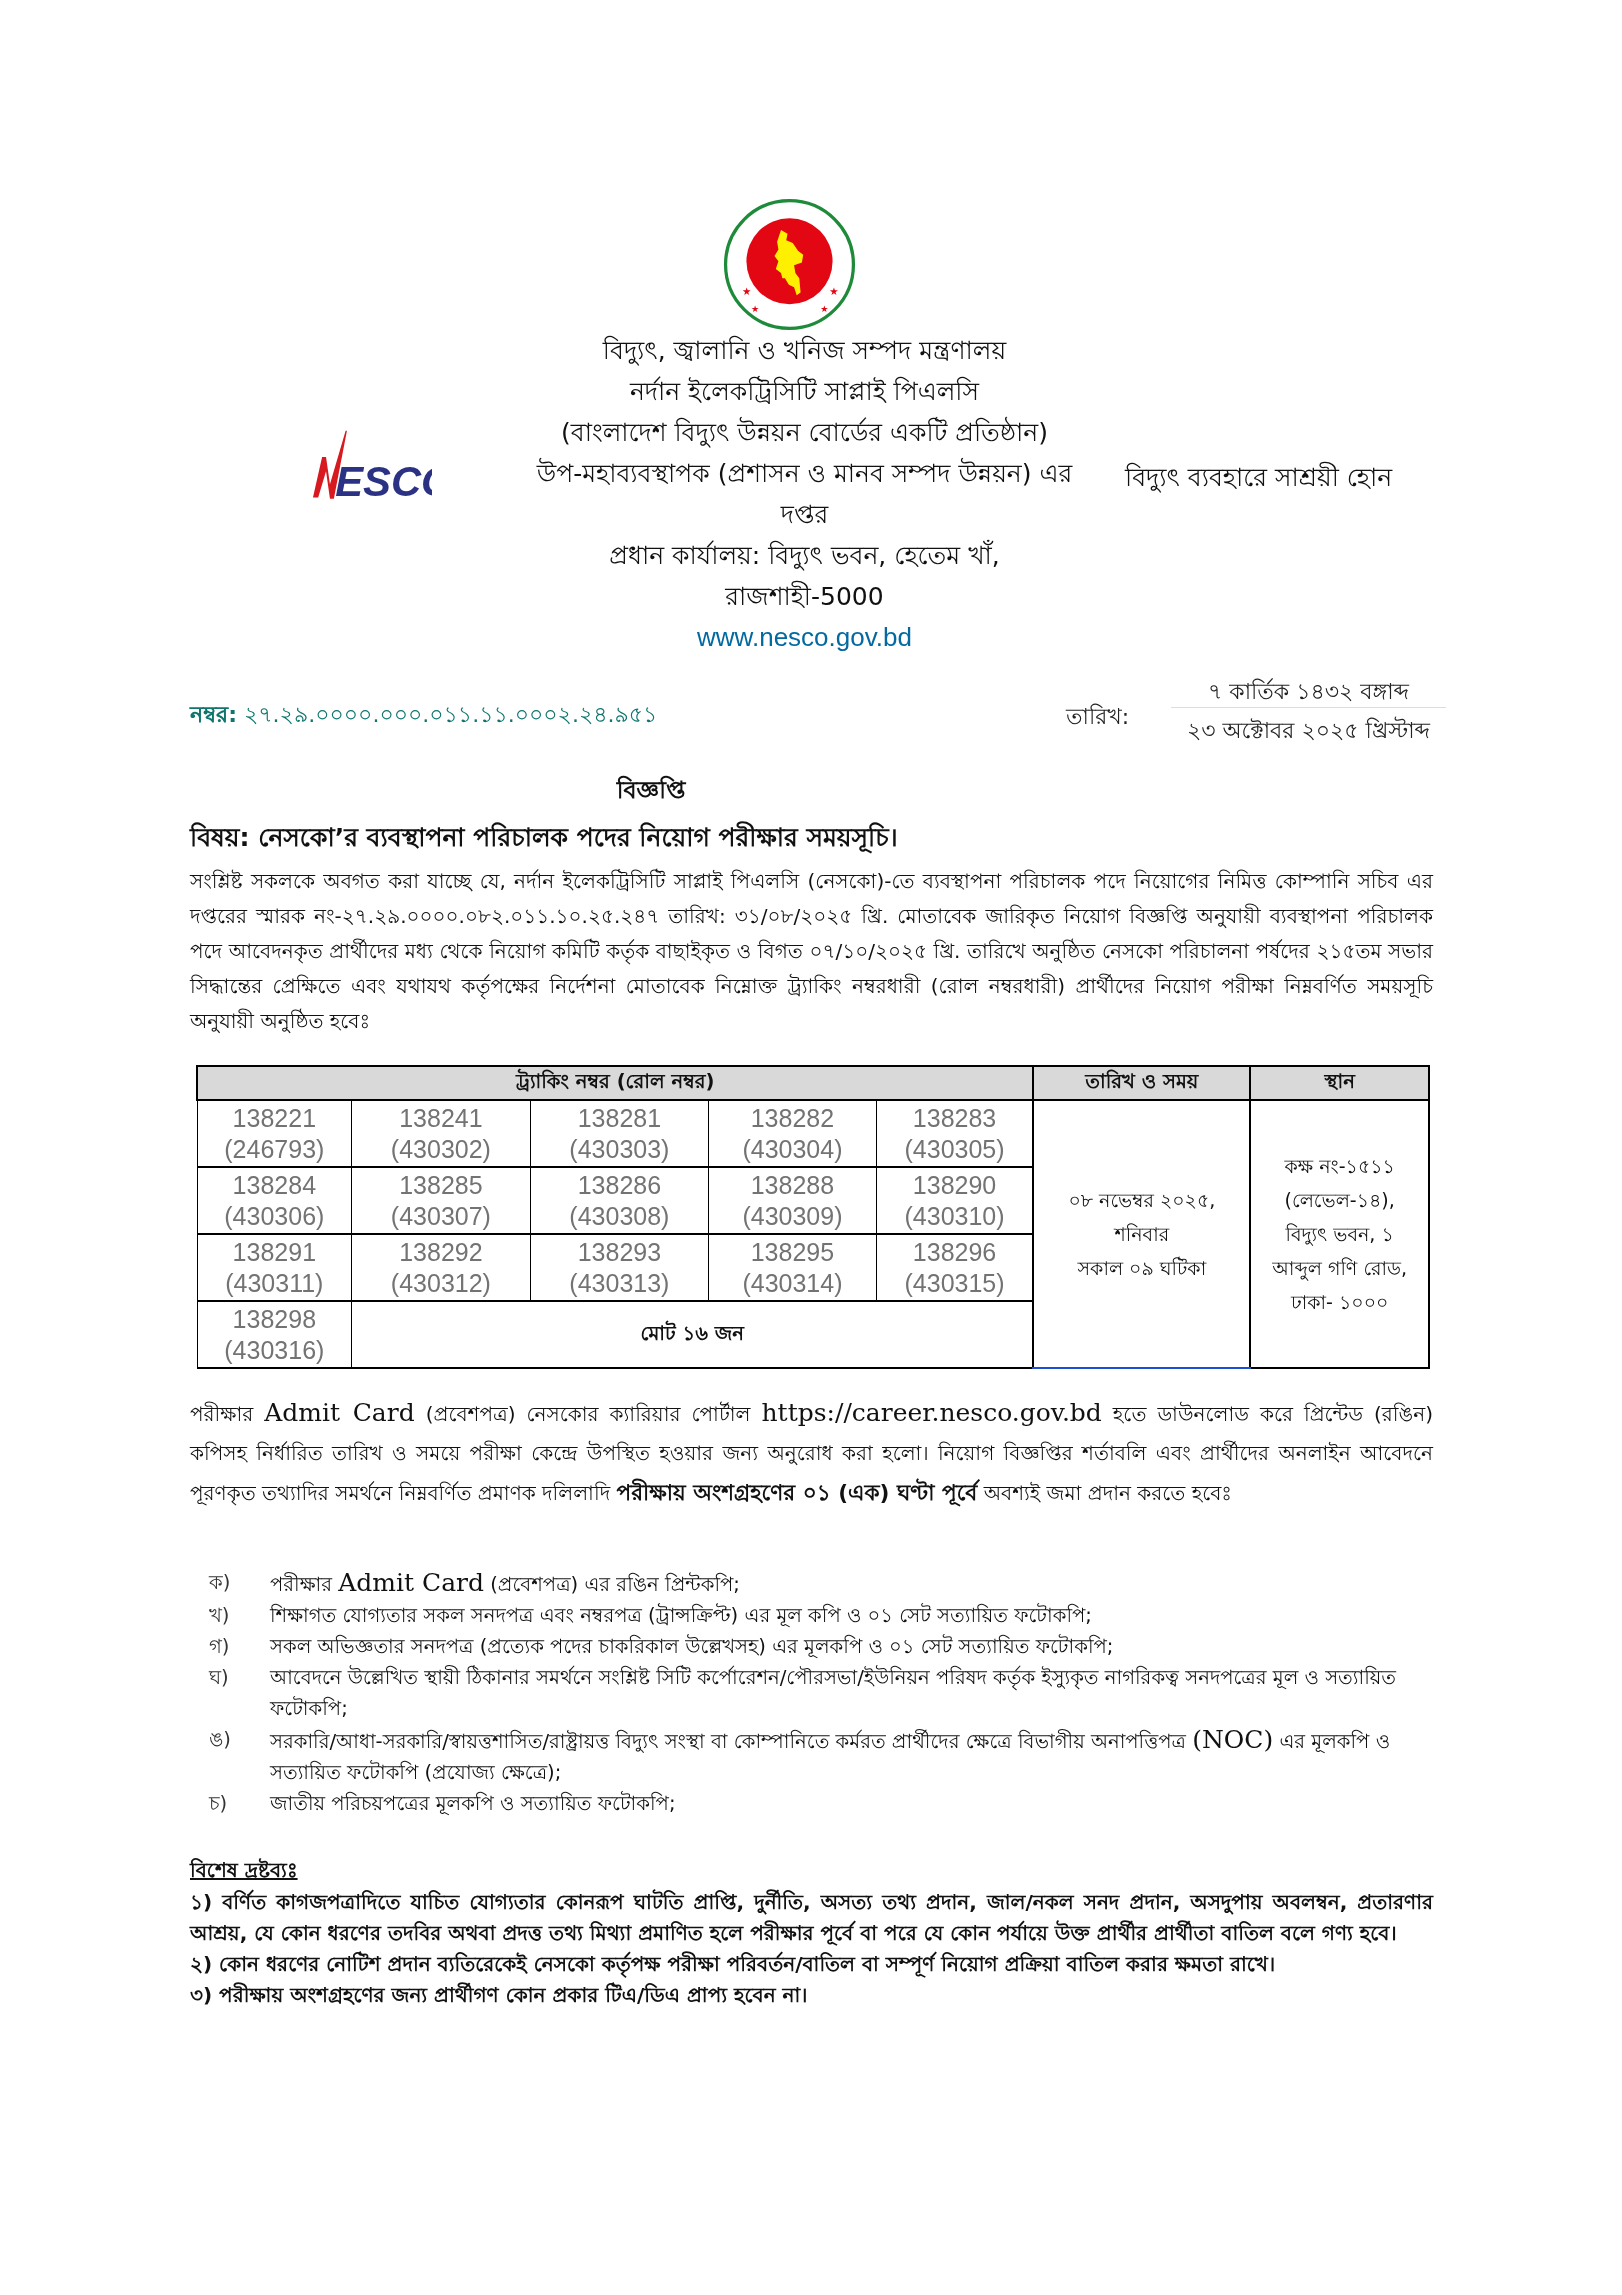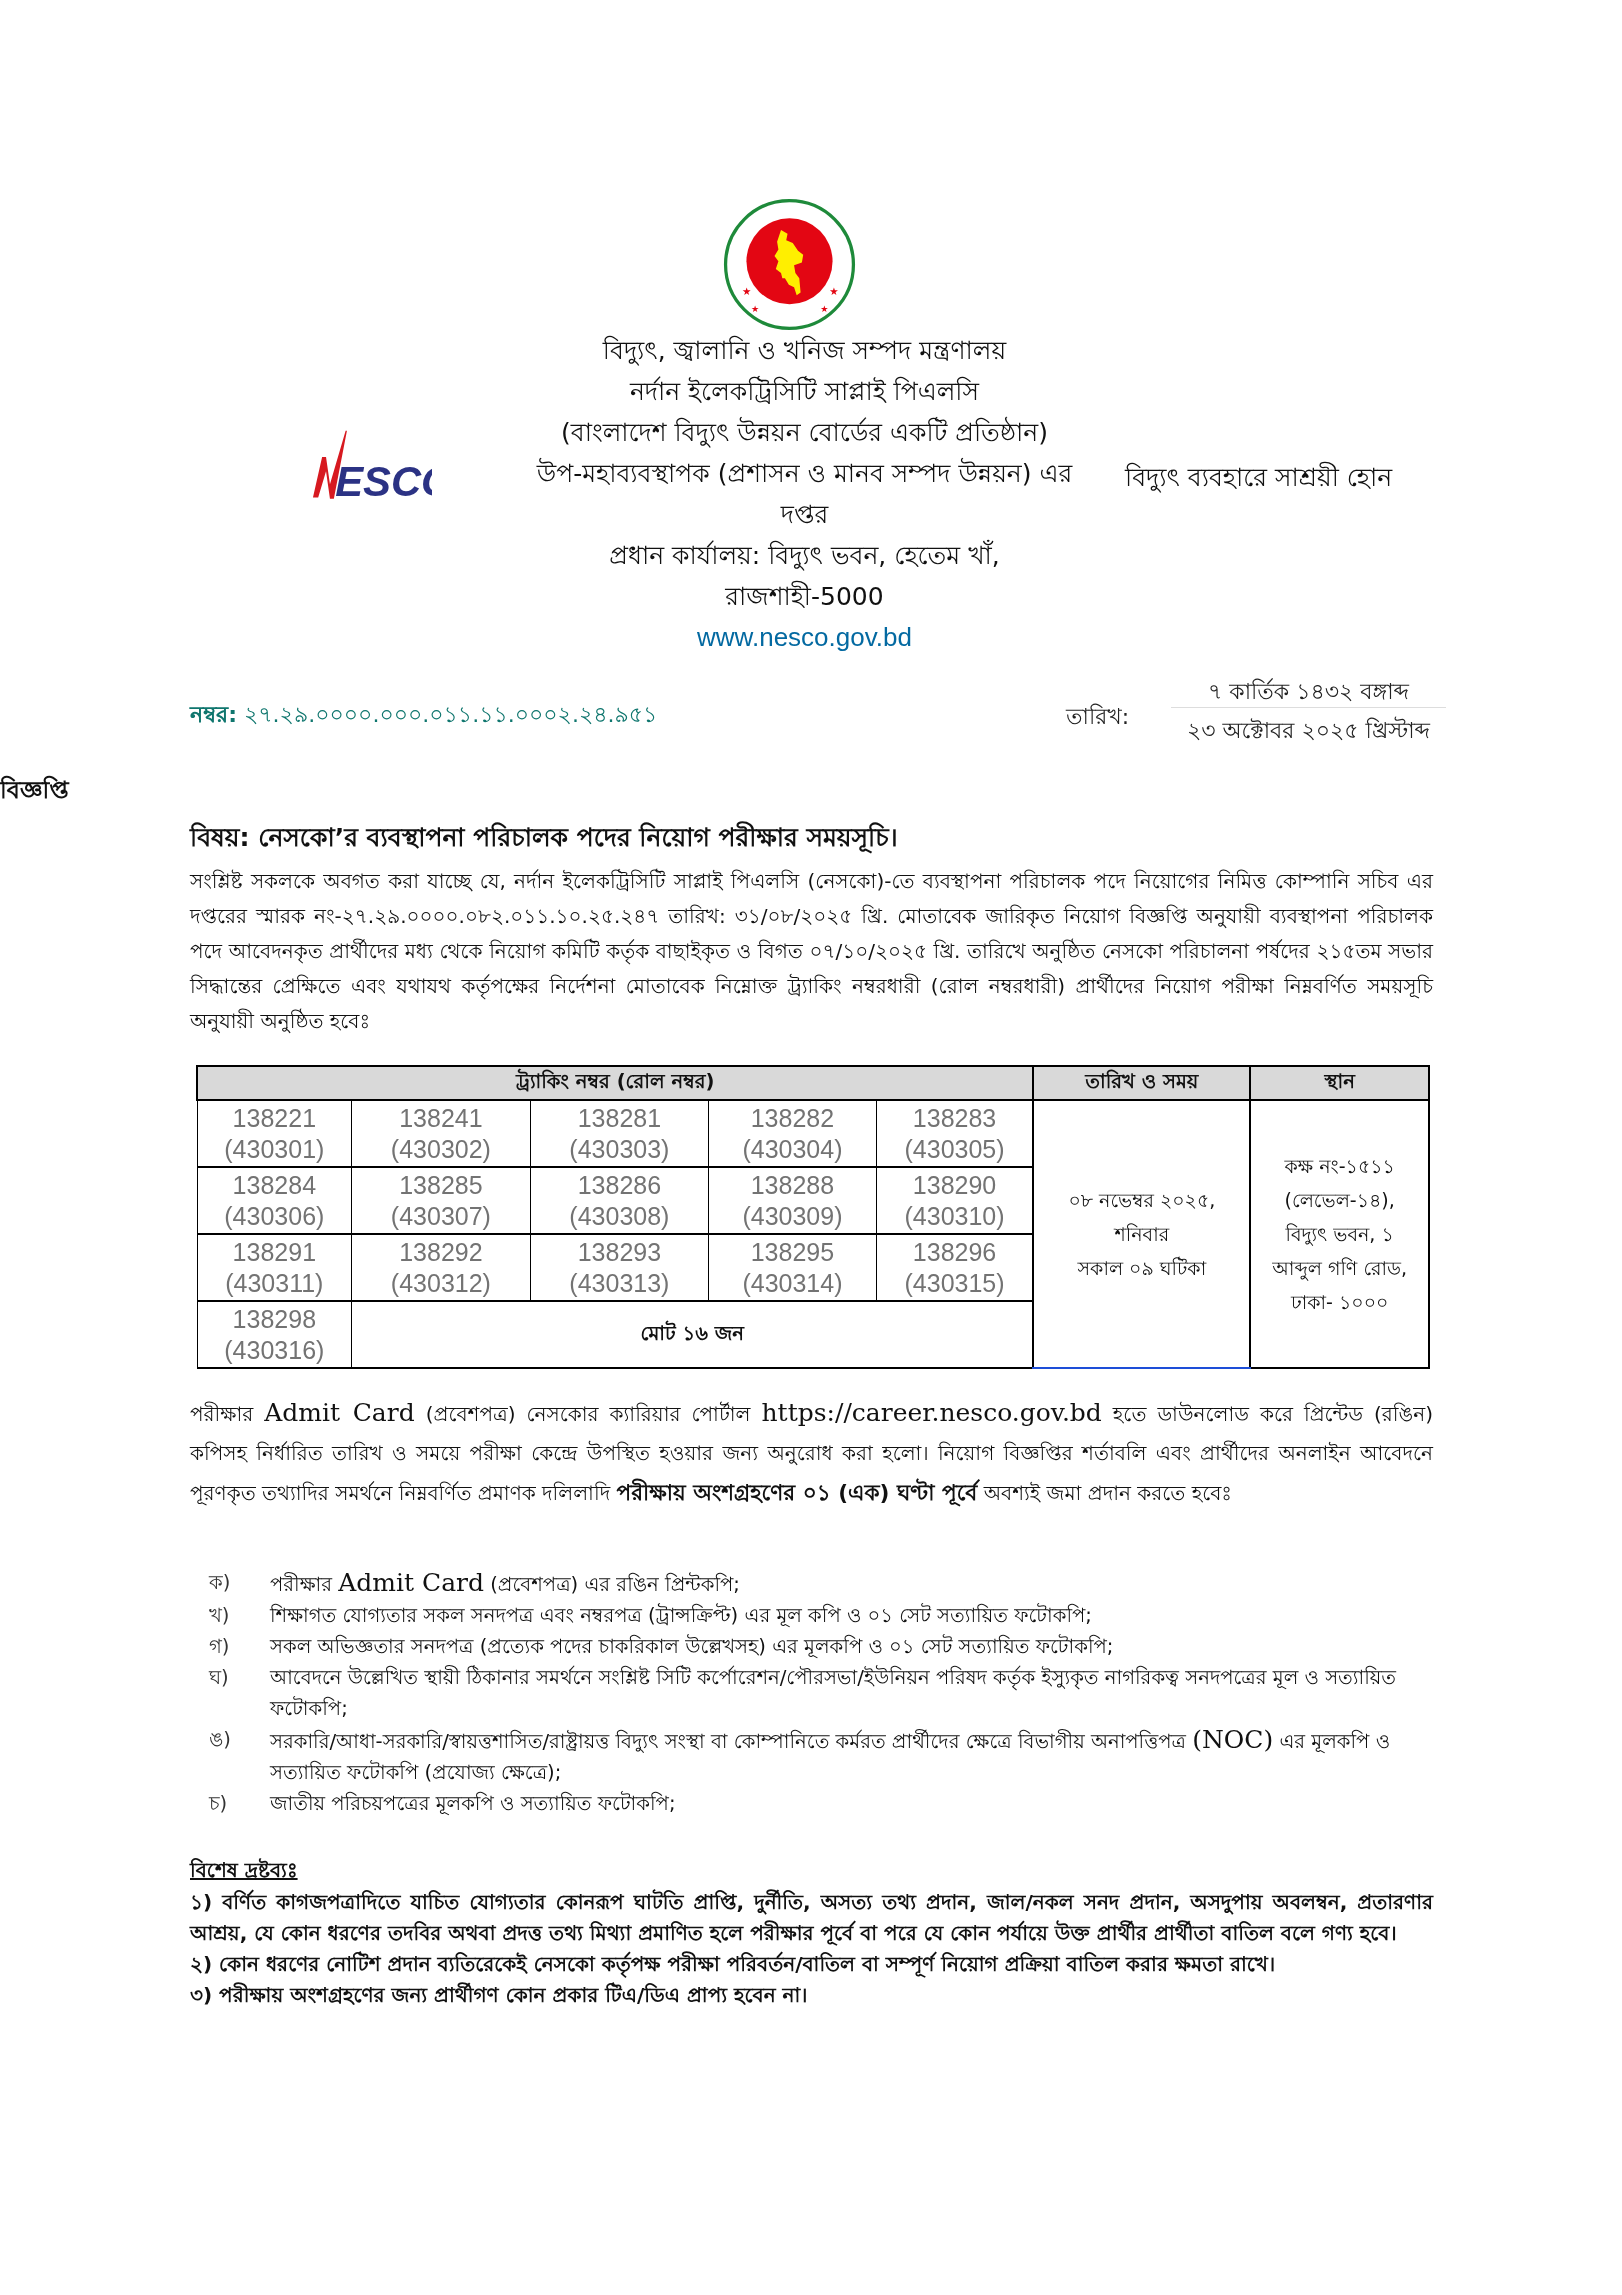--- a/index.html
+++ b/index.html
@@ -10,21 +10,21 @@
     .hdr-line { font-size: 25px; line-height: 41px; color: #111; }
     .web { font-family: "Liberation Sans", sans-serif; font-size: 26px; color: #0369a1; line-height: 41px; }
     .slogan { position: absolute; left: 1125px; top: 458px; font-size: 25px; }
     .memo { position: absolute; left: 190px; top: 697px; font-size: 22px; color: #0f766e; }
     .memo b { font-weight: bold; }
     .date-block { position: absolute; left: 1066px; top: 674px; width: 379px; height: 72px; font-size: 22px; color: #222; }
     .date-label { position: absolute; left: 0; top: 25px; }
     .date-top { position: absolute; left: 105px; top: 0; width: 275px; text-align: center; }
     .date-rule { position: absolute; left: 105px; top: 33px; width: 275px; height: 1.3px; background: #ddd; }
     .date-bot { position: absolute; left: 105px; top: 39px; width: 275px; text-align: center; }
-    .notice-title { position: absolute; left: 0; width: 1302px; top: 772px; text-align: left; font-size: 23.6px; font-weight: bold; }
+    .notice-title { position: absolute; left: 0; width: 1302px; top: 772px; text-align: center; font-size: 23.6px; font-weight: bold; }
     .subject { position: absolute; left: 190px; top: 818px; font-size: 25px; font-weight: bold; }
     .para { position: absolute; left: 190px; width: 1243px; font-size: 20px; line-height: 35px; text-align: justify; }
     table.sched { position: absolute; left: 196px; top: 1065px; width: 1234px; border-collapse: collapse; }
     table.sched th { background: #d9d9d9; border: 2px solid #000; font-size: 19.6px; font-weight: bold; height: 30px; padding: 0; }
     table.sched td { border: 0.7px solid #000; text-align: center; padding: 0; }
     td.trk { font-family: "Liberation Sans", sans-serif; font-size: 25px; line-height: 31px; color: #737373; height: 65px; width: 58px; }
     td.side { font-size: 19px; line-height: 34px; border-left: 2px solid #000 !important; border-right: 2px solid #000 !important; margin-top: 13px; }
     tr.row-thick td { border-bottom: 2px solid #000; }
     td.total { font-size: 19.6px; font-weight: bold; }
     .admit-para { position: absolute; left: 190px; top: 1393px; width: 1243px; font-size: 20px; line-height: 39px; text-align: justify; }
@@ -91,21 +91,21 @@
 <table class="sched">
   <tbody>
       <tr>
     <th colspan="5">ট্র্যাকিং নম্বর (রোল নম্বর)</th>
     <th style="width:216px;">তারিখ ও সময়</th>
     <th style="width:177px;">স্থান</th>
   </tr>
   <tr class="row-thick">
     <td class="trk" style="width:154px;">
           <div>138221</div>
-          <div>(430301)</div>
+          <div>(246793)</div>
         </td>
     <td class="trk" style="width:178px;">
           <div>138241</div>
           <div>(430302)</div>
         </td>
     <td class="trk" style="width:178px;">
           <div>138281</div>
           <div>(430303)</div>
         </td>
     <td class="trk" style="width:167px;">

